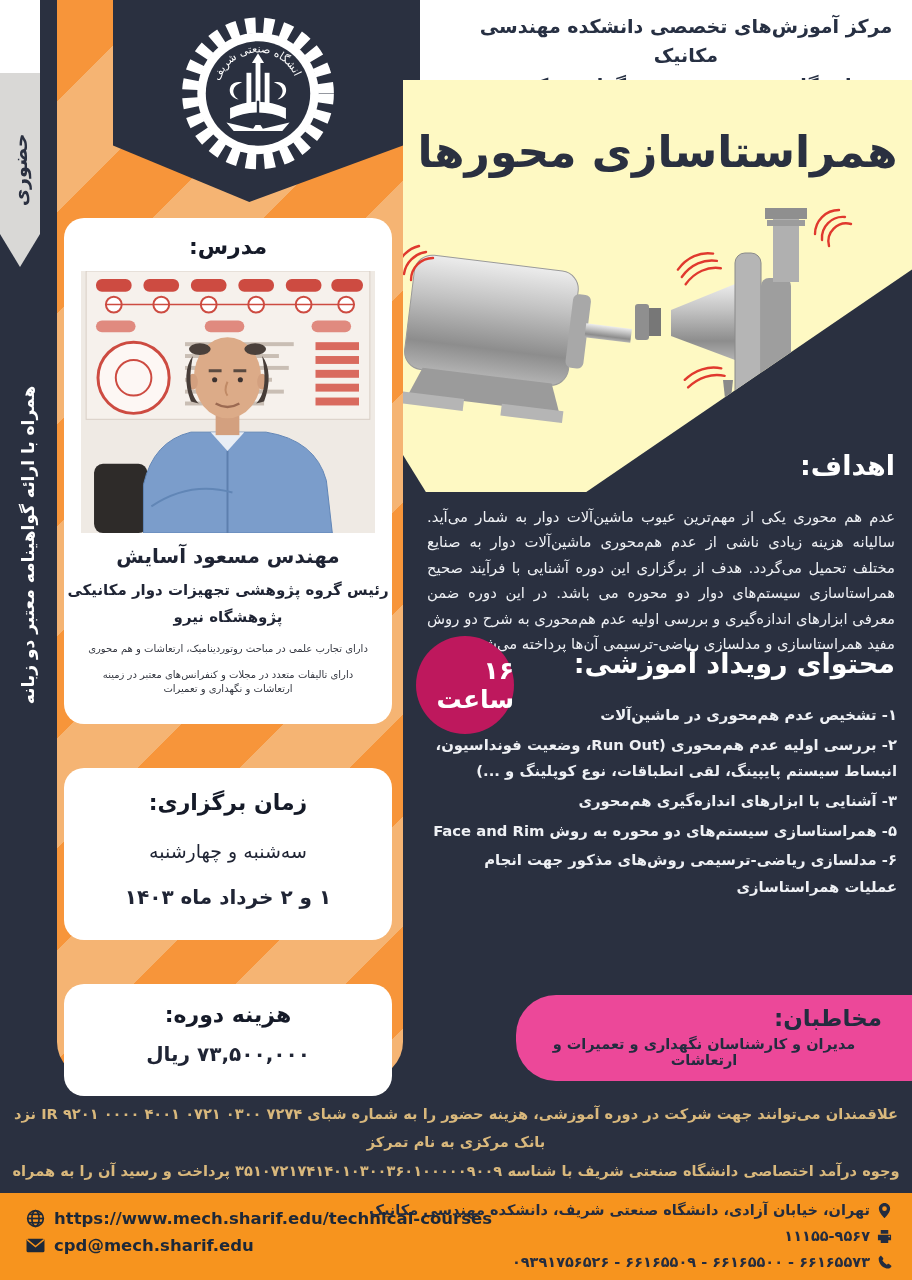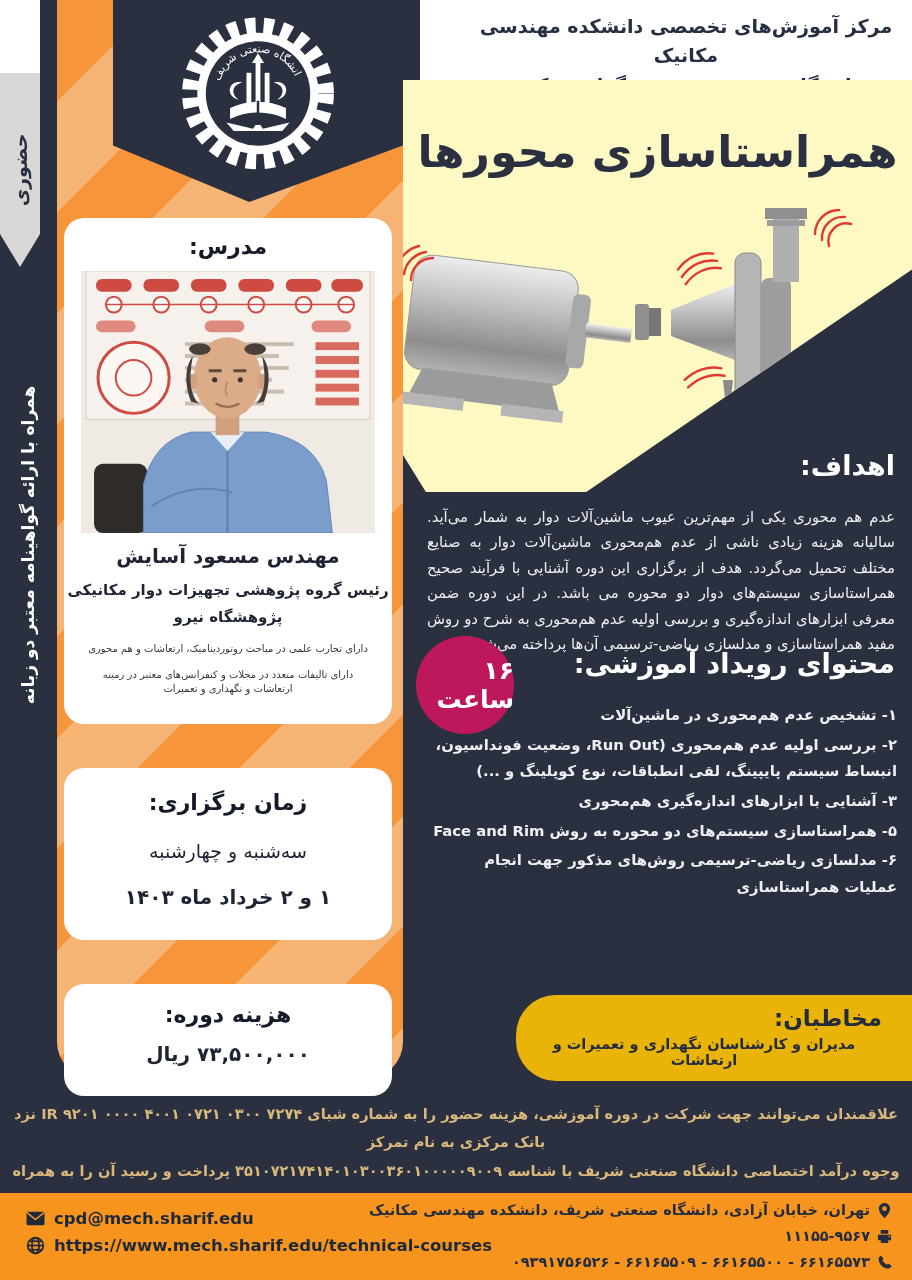--- a/index.html
+++ b/index.html
@@ -69,21 +69,21 @@
     background:#be185d;display:flex;align-items:center;justify-content:center;
     color:#ffffff;font-weight:bold;font-size:25px;direction:rtl;
   }
   .content-list{
     position:absolute;left:427px;top:702px;width:470px;direction:rtl;
     color:#eef0f4;font-size:14.8px;line-height:1.8;font-weight:bold;
   }
   .content-list div{margin-bottom:3px;}
   .audience-box{
     position:absolute;left:516px;top:995px;width:396px;height:86px;
-    background:#eab308;border-radius:40px 0 0 40px;box-sizing:border-box;
+    background:#ec4899;border-radius:40px 0 0 40px;box-sizing:border-box;
     padding:10px 30px 0 10px;direction:rtl;color:#232c3f;
   }
   .audience-box .aud-h{font-weight:bold;font-size:23px;text-align:right;}
   .audience-box .aud-t{font-weight:bold;font-size:14.5px;text-align:center;margin-top:5px;}
   
   .payment{
     position:absolute;left:10px;top:1100px;width:892px;direction:rtl;text-align:center;
     color:#d9b87c;font-weight:bold;font-size:14.6px;line-height:1.95;
   }
   
@@ -351,35 +351,35 @@
           <svg width="15" height="15" viewBox="0 0 16 16" fill="#232c3f">
               <path d="M3.4 1.2c-.9.9-1.6 1.7-1.6 2.7 0 5.8 4.7 10.5 10.5 10.5 1 0 1.9-.7 2.8-1.6.4-.4.3-1.1-.1-1.5l-2.2-1.7c-.4-.3-1-.3-1.4 0l-1 .8C8.9 9.6 6.5 7.2 5.7 5.7l.8-1c.3-.4.3-1 0-1.4L4.8 1.2c-.4-.5-1-.5-1.4 0z"></path>
             </svg>
         </span>
         <span class="ltr">۰۹۳۹۱۷۵۶۵۲۶ - ۶۶۱۶۵۵۰۹ - ۶۶۱۶۵۵۰۰ - ۶۶۱۶۵۵۷۳</span>
       </div>
     </div>
     <div class="f-left">
       <div class="f-row-l">
         <span class="icon">
-          <svg width="19" height="15" viewBox="0 0 18 14">
-              <rect x="0.5" y="0.5" width="17" height="13" rx="1.5" fill="#1d2838"></rect>
-              <path d="M1 1.5 L9 8 L17 1.5" stroke="#f7941e" stroke-width="1.4" fill="none"></path>
-            </svg>
-        </span>
-        <span>cpd@mech.sharif.edu</span>
-      </div>
-      <div class="f-row-l">
-        <span class="icon">
           <svg width="19" height="19" viewBox="0 0 18 18" fill="none" stroke="#1d2838" stroke-width="1.6">
               <circle cx="9" cy="9" r="7.4"></circle>
               <ellipse cx="9" cy="9" rx="3.4" ry="7.4"></ellipse>
               <line x1="1.6" y1="9" x2="16.4" y2="9"></line>
               <line x1="2.6" y1="5" x2="15.4" y2="5"></line>
               <line x1="2.6" y1="13" x2="15.4" y2="13"></line>
             </svg>
         </span>
         <span>https://www.mech.sharif.edu/technical-courses</span>
       </div>
+      <div class="f-row-l">
+        <span class="icon">
+          <svg width="19" height="15" viewBox="0 0 18 14">
+              <rect x="0.5" y="0.5" width="17" height="13" rx="1.5" fill="#1d2838"></rect>
+              <path d="M1 1.5 L9 8 L17 1.5" stroke="#f7941e" stroke-width="1.4" fill="none"></path>
+            </svg>
+        </span>
+        <span>cpd@mech.sharif.edu</span>
+      </div>
     </div>
   </div>
 
 </div>
 
 </body></html>

